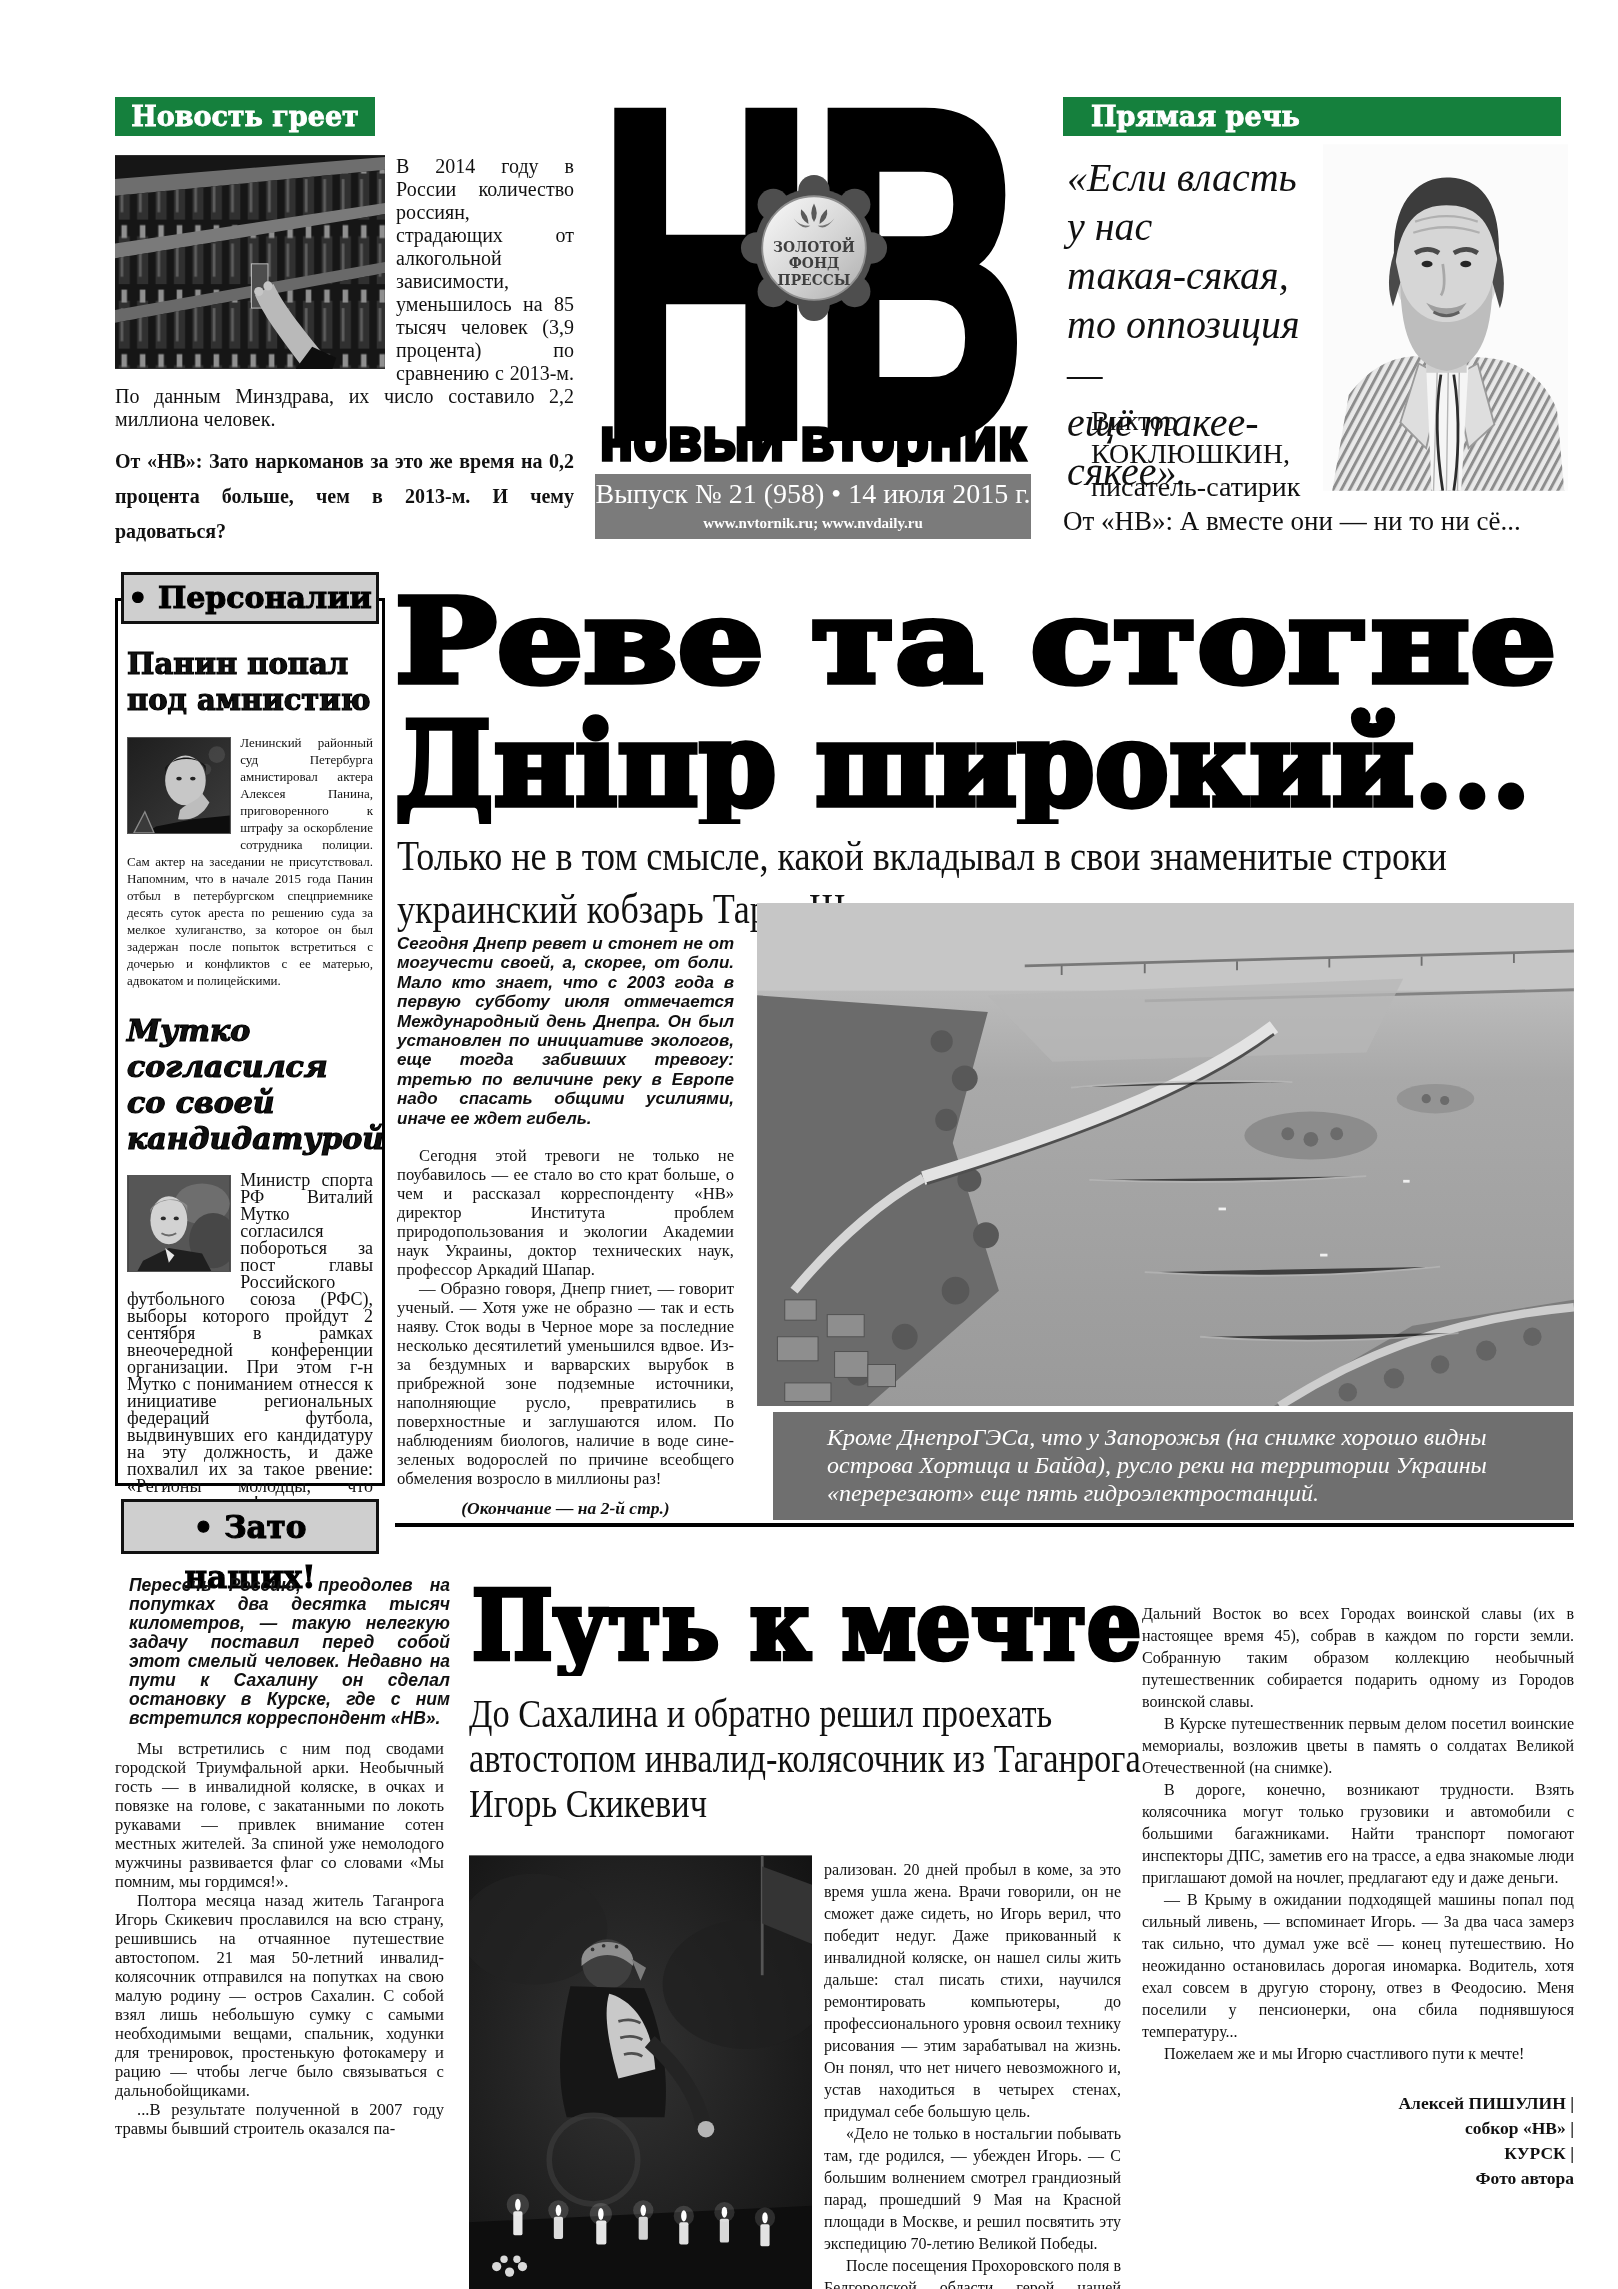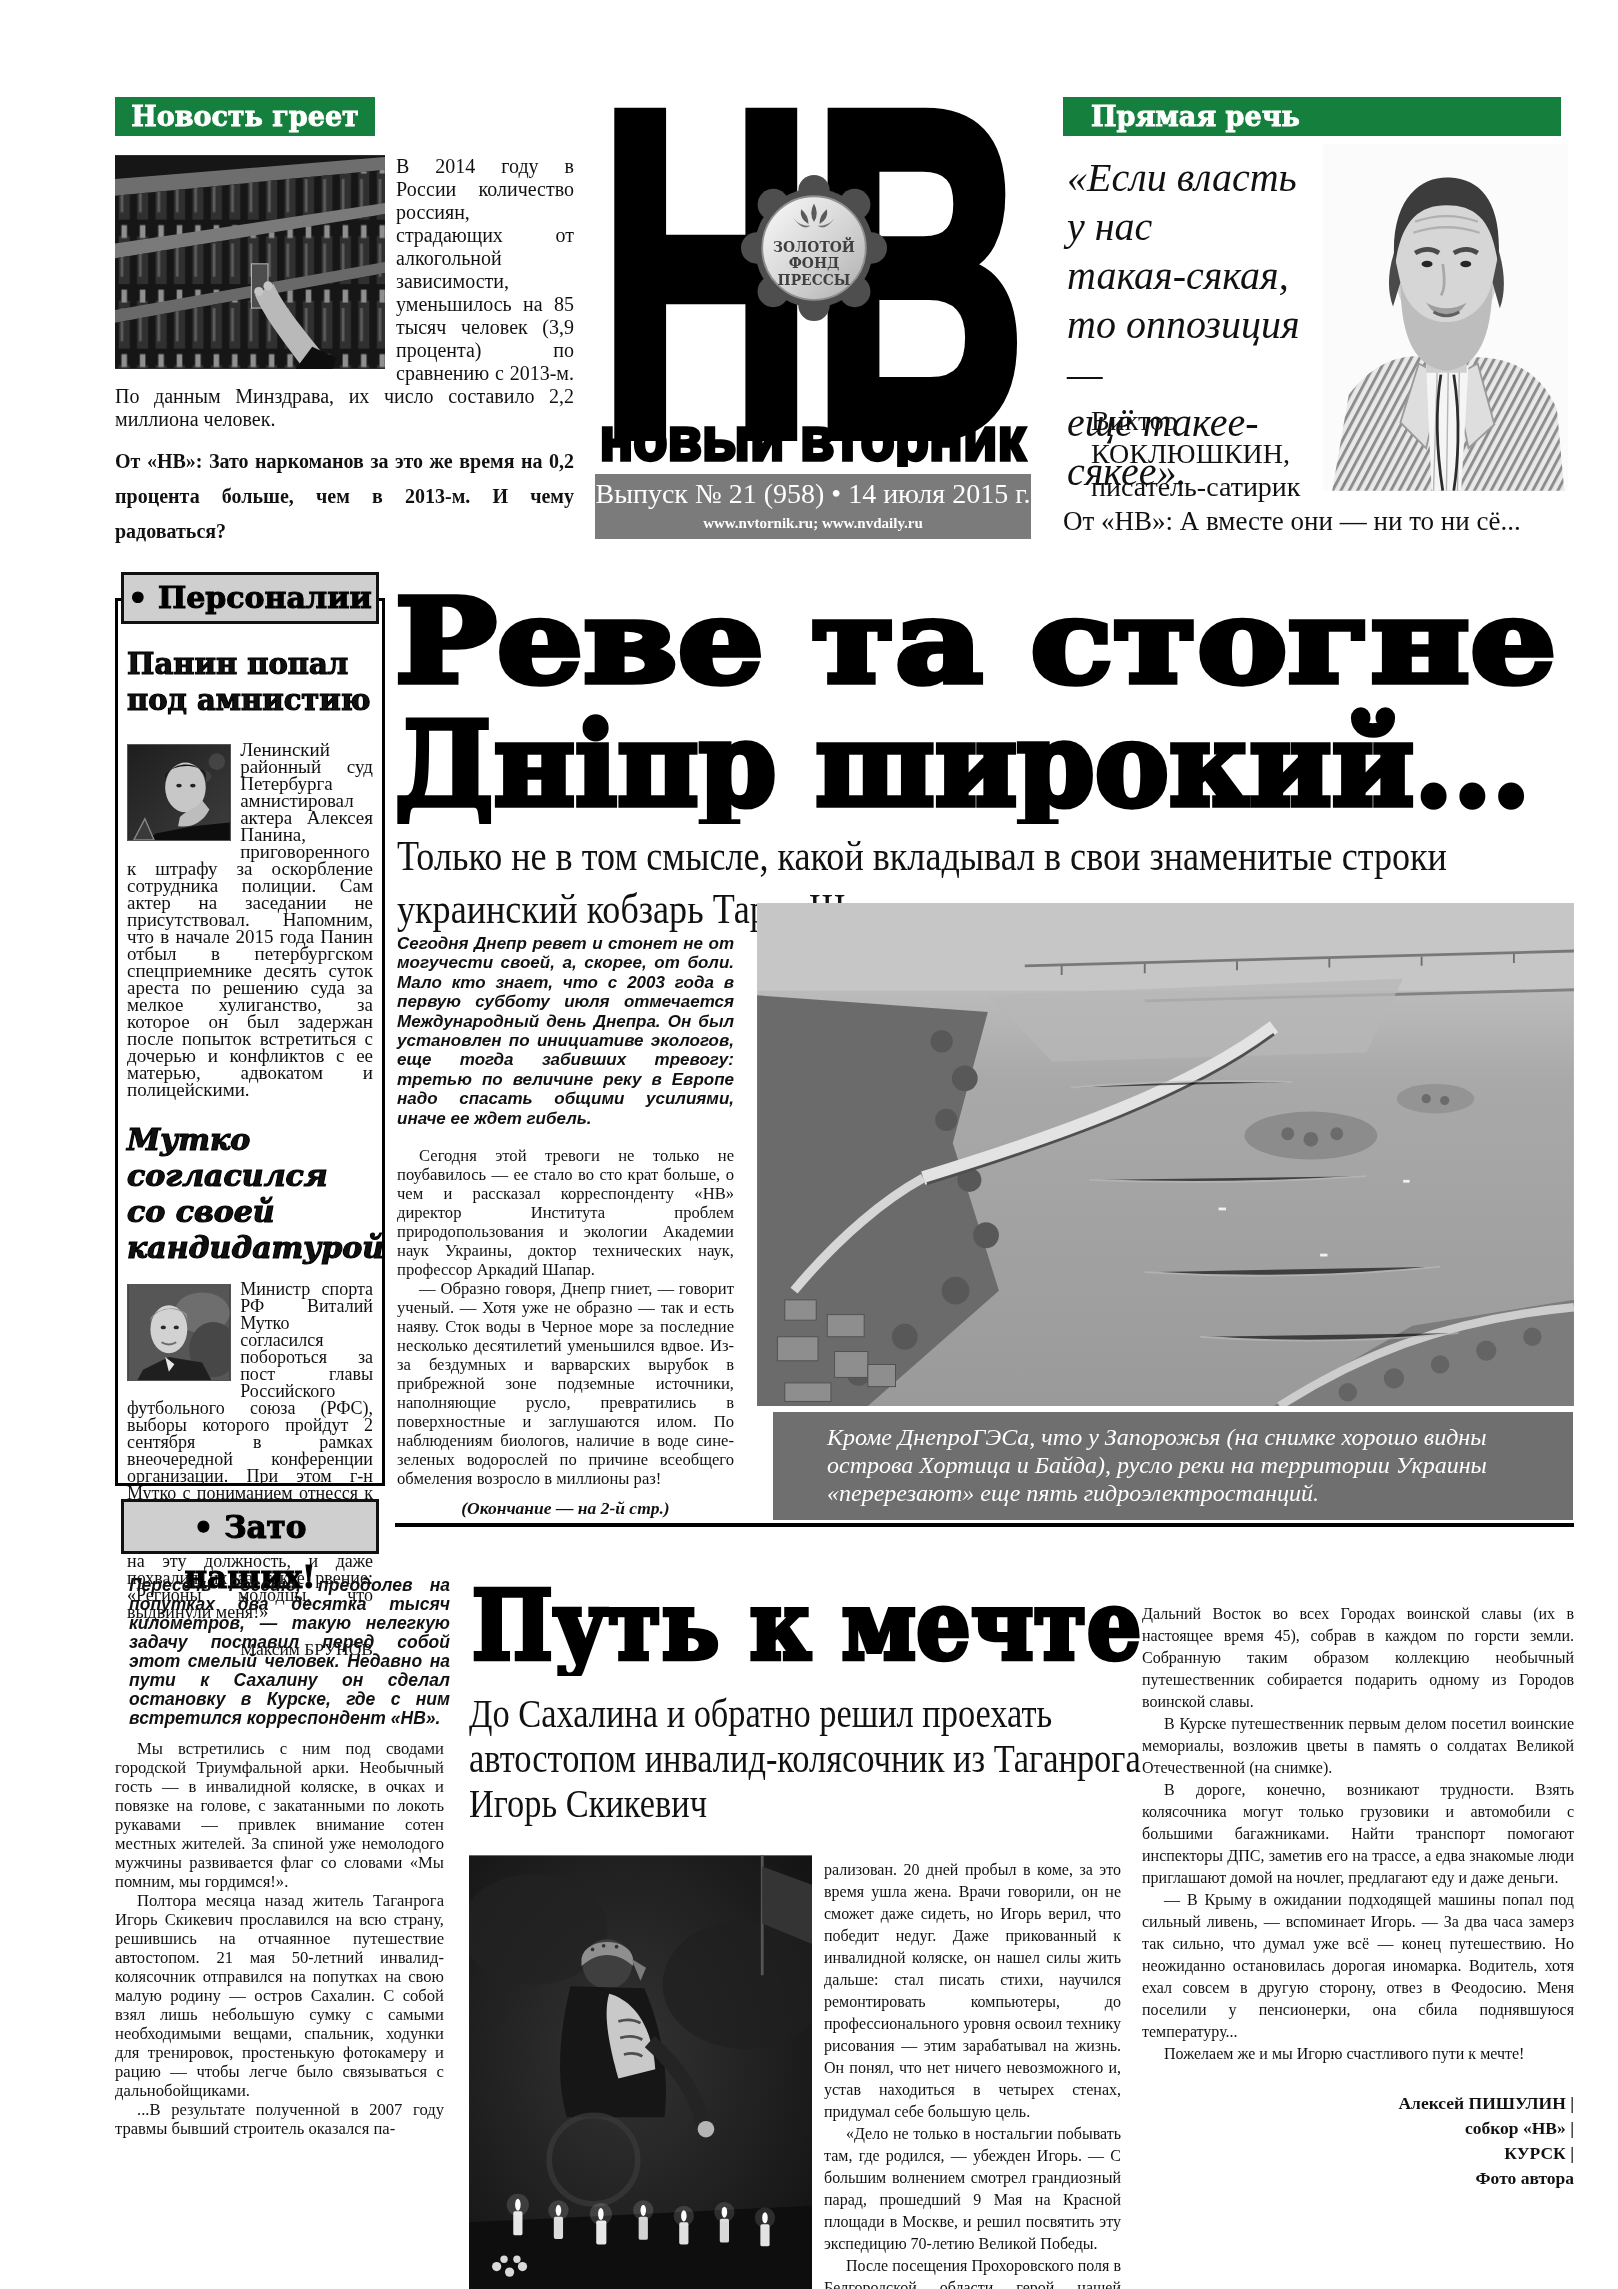--- a/index.html
+++ b/index.html
@@ -146,21 +146,21 @@
 
   <div class="abs" style="left:1063px;top:506px;width:517px;font-size:27px;">От «НВ»: А вместе они — ни то ни сё...</div>
 
   <div class="abs" style="left:115px;top:598px;width:270px;height:888px;border:3.7px solid #000;box-sizing:border-box;"></div>
 
   <div class="abs panelhead" style="left:121px;top:572px;width:258px;height:52px;line-height:46px;font-size:30px;box-sizing:border-box;">• Персоналии</div>
 
   <div class="abs" style="left:127px;top:646px;width:246px;">
     <div class="slabtitle preline" style="font-size:29px;line-height:36px;">Панин попал
 под амнистию</div>
-    <div class="just bodytext" style="margin-top:23px;font-size:19px;line-height:17px;">
+    <div class="just bodytext" style="margin-top:16px;font-size:13px;line-height:17px;">
       <svg class="photoframe" width="102" height="95" viewBox="0 0 110 103" style="float:left;margin:2.8px 9.2px 3.7px 0;">
         <defs>
             <linearGradient id="pg" x1="0" y1="0" x2="1" y2="1">
           <stop offset="0" stop-color="#1e1e1e"></stop>
               <stop offset="1" stop-color="#3d3d3d"></stop>
             </linearGradient>
           </defs>
         <rect width="110" height="103" fill="url(#pg)"></rect>
         <circle cx="96" cy="18" r="9" fill="#5a5a5a" opacity="0.5"></circle>
         <circle cx="84" cy="34" r="6" fill="#525252" opacity="0.5"></circle>

